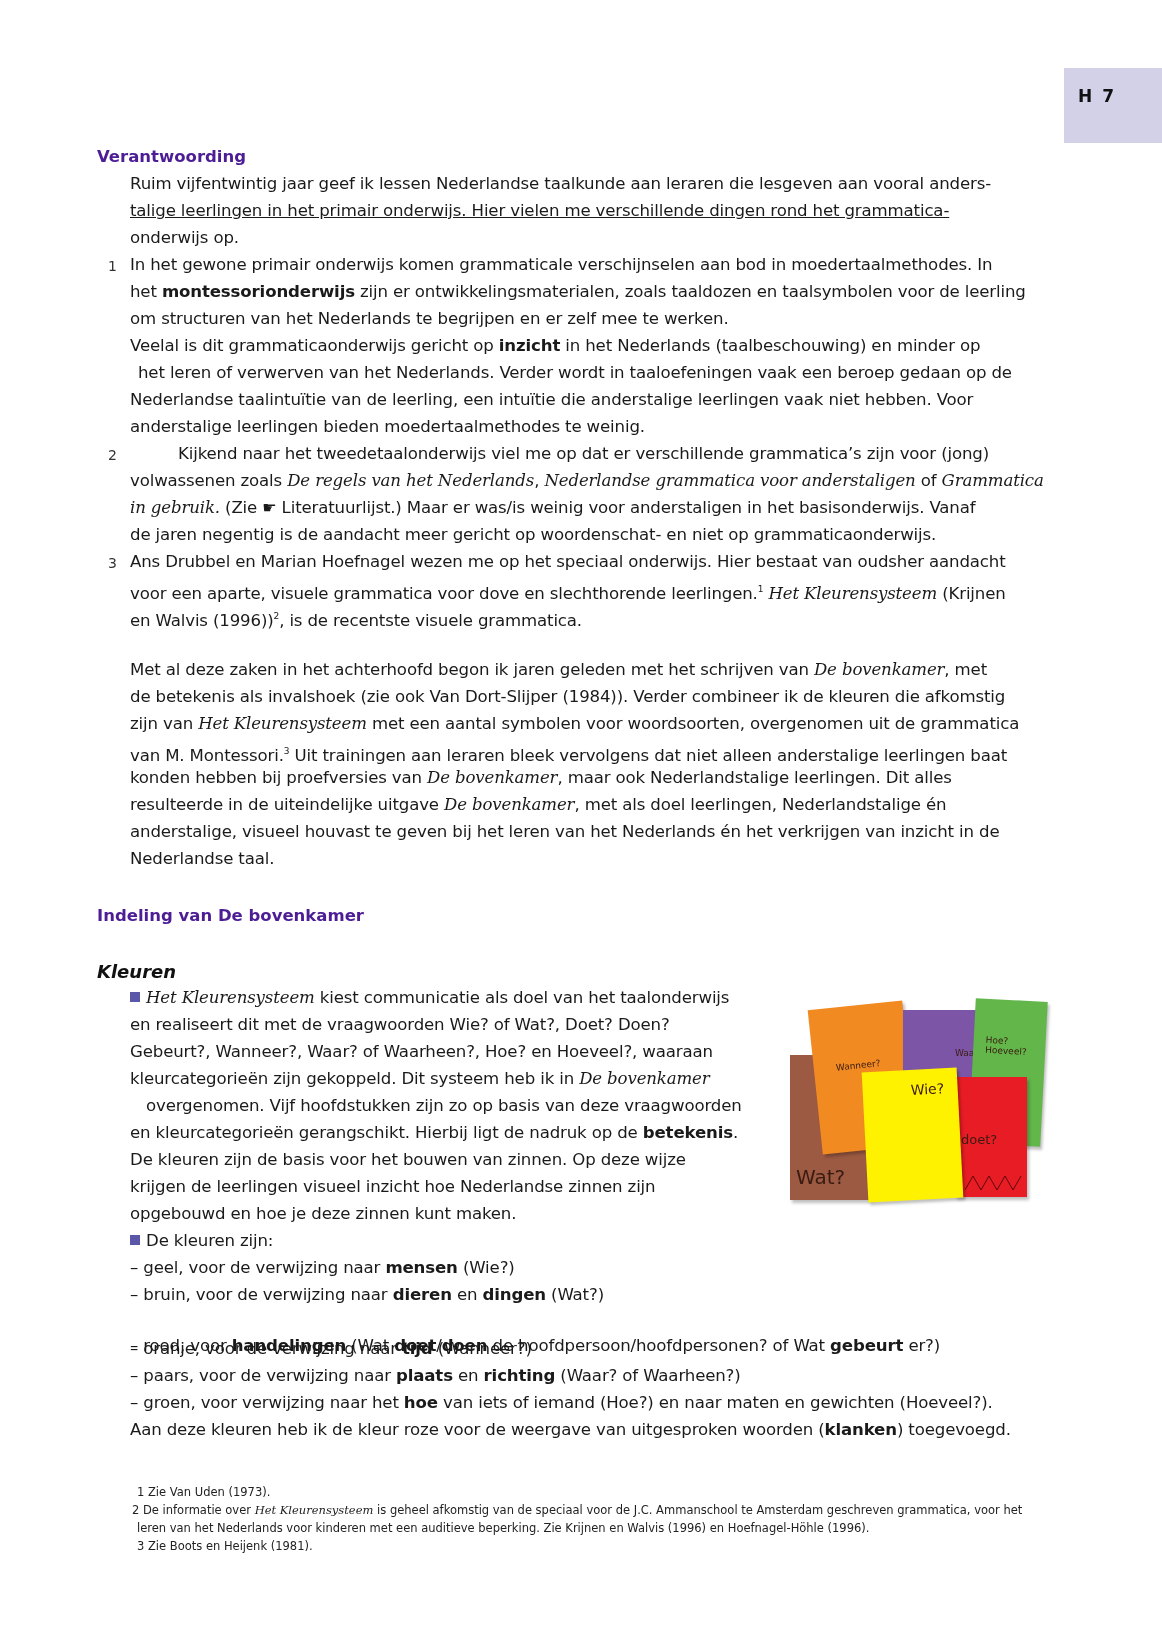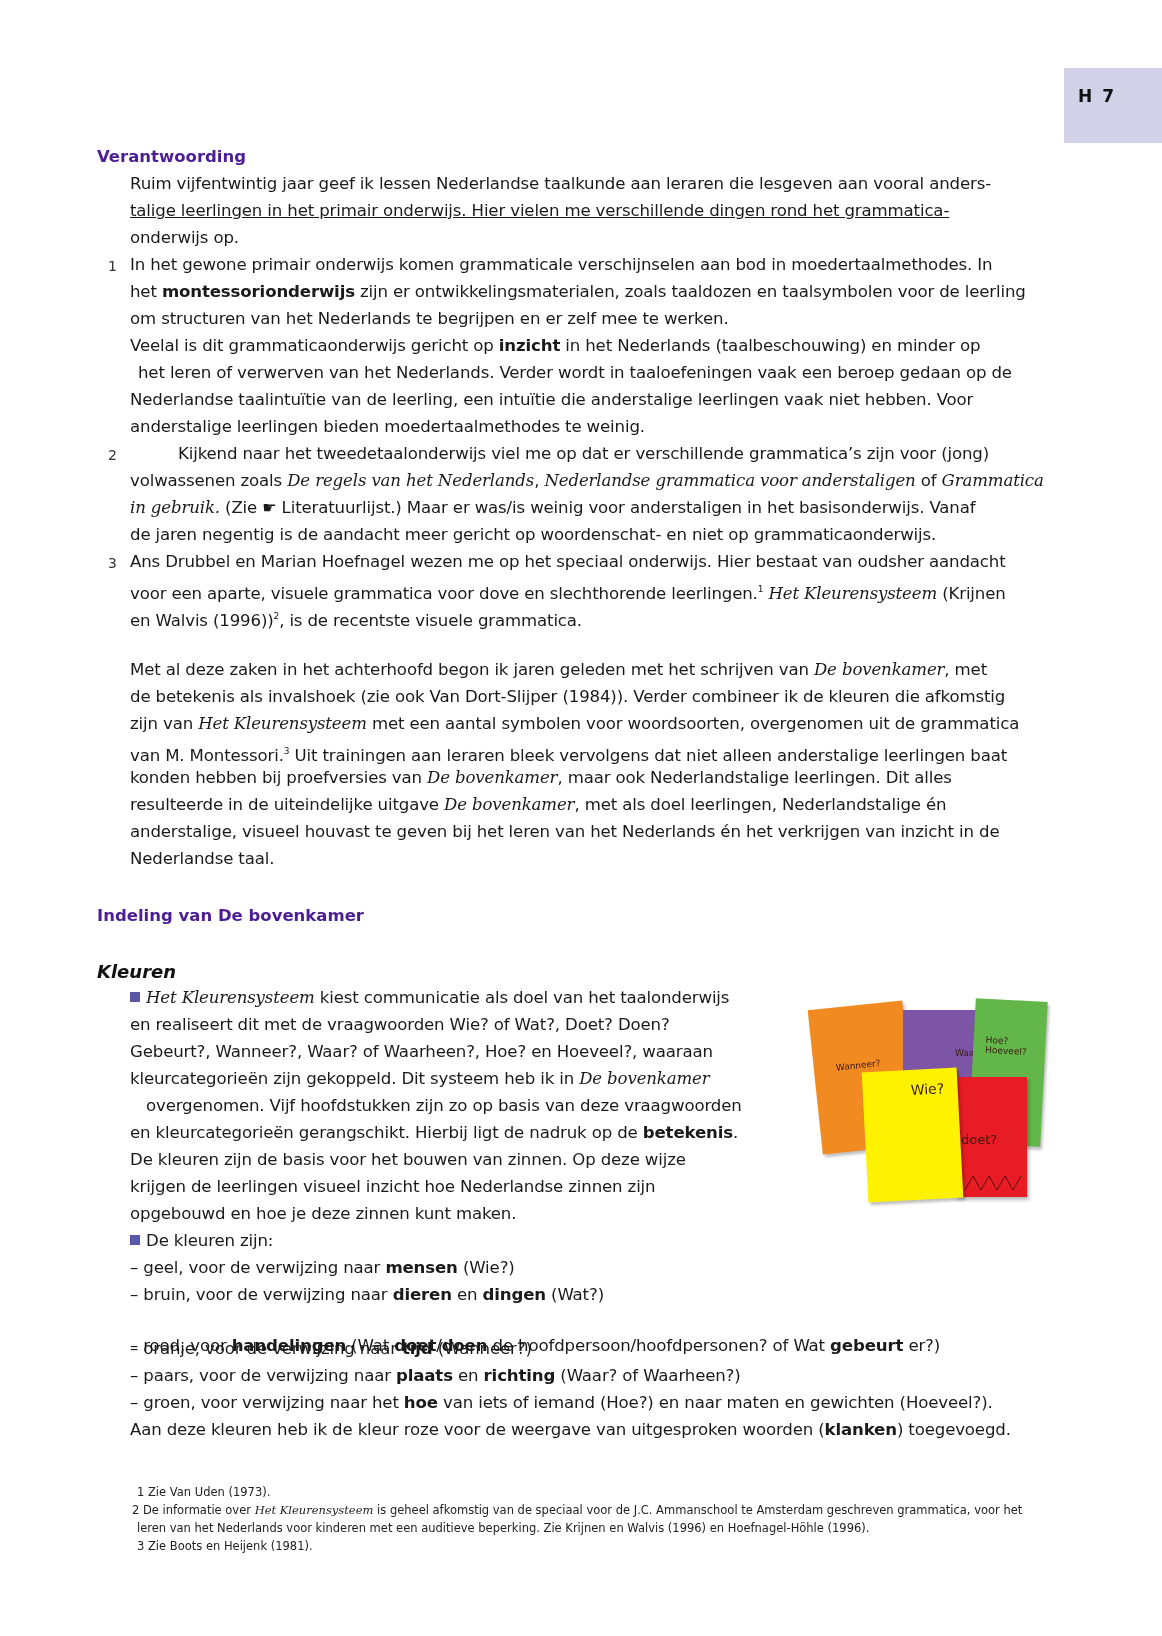--- a/index.html
+++ b/index.html
@@ -85,20 +85,23 @@
     <div class="line" style="left: 130px; top: 1258px;"><span>– geel, voor de verwijzing naar </span><span class="b">mensen</span><span> (Wie?)</span></div>
     <div class="line" style="left: 130px; top: 1285px;"><span>– bruin, voor de verwijzing naar </span><span class="b">dieren</span><span> en </span><span class="b">dingen</span><span> (Wat?)</span></div>
     <div class="line" style="left: 130px; top: 1312px; margin-top: 24px;"><span>– rood, voor </span><span class="b">handelingen</span><span> (Wat </span><span class="b">doet</span><span>/</span><span class="b">doen</span><span> de hoofdpersoon/hoofdpersonen? of Wat </span><span class="b">gebeurt</span><span> er?)</span></div>
     <div class="line" style="left: 130px; top: 1339px;"><span>– oranje, voor de verwijzing naar </span><span class="b">tijd</span><span> (Wanneer?)</span></div>
     <div class="line" style="left: 130px; top: 1366px;"><span>– paars, voor de verwijzing naar </span><span class="b">plaats</span><span> en </span><span class="b">richting</span><span> (Waar? of Waarheen?)</span></div>
     <div class="line" style="left: 130px; top: 1393px;"><span>– groen, voor verwijzing naar het </span><span class="b">hoe</span><span> van iets of iemand (Hoe?) en naar maten en gewichten (Hoeveel?).</span></div>
     <div class="line" style="left: 130px; top: 1420px;"><span>Aan deze kleuren heb ik de kleur roze voor de weergave van uitgesproken woorden (</span><span class="b">klanken</span><span>) toegevoegd.</span></div>
   </div>
 
 <div class="cards">
+  <div class="card" style="left:0; top:70px; width:80px; height:145px; background:#9c5a42;">
+    <span style="left:6px; top:110px; font-size:20px;">Wat?</span>
+  </div>
   <div class="card" style="left:25px; top:20px; width:95px; height:145px; background:#f28a22; transform:rotate(-6deg);">
     <span style="left:22px; top:55px; font-size:9px;">Wanneer?</span>
   </div>
   <div class="card" style="left:113px; top:25px; width:92px; height:85px; background:#7d55a6;">
     <span style="left:52px; top:38px; font-size:9px;">Waar?</span>
   </div>
   <div class="card" style="left:182px; top:15px; width:72px; height:145px; background:#63b64a; transform:rotate(3deg);">
     <span style="left:12px; top:36px; font-size:9px; width:50px; white-space:normal;">Hoe? Hoeveel?</span>
   </div>
   <div class="card" style="left:165px; top:92px; width:72px; height:120px; background:#e81c24;">

